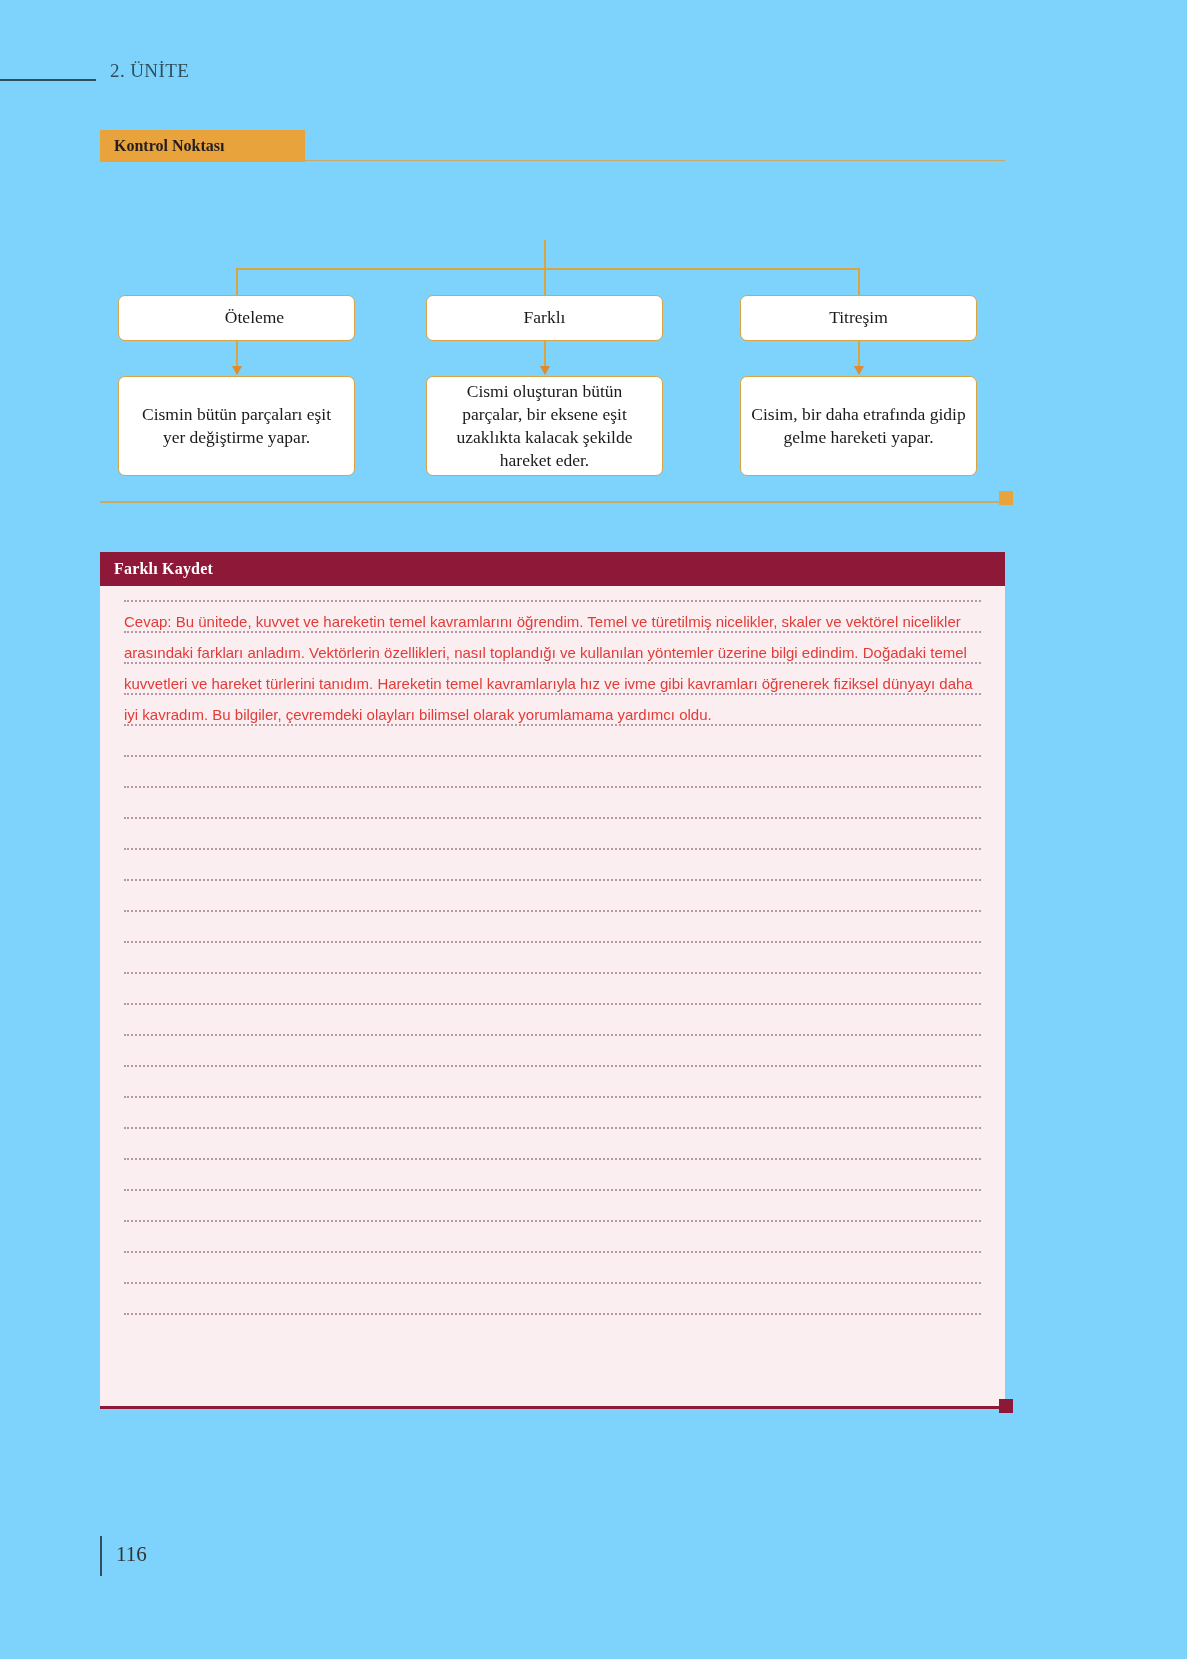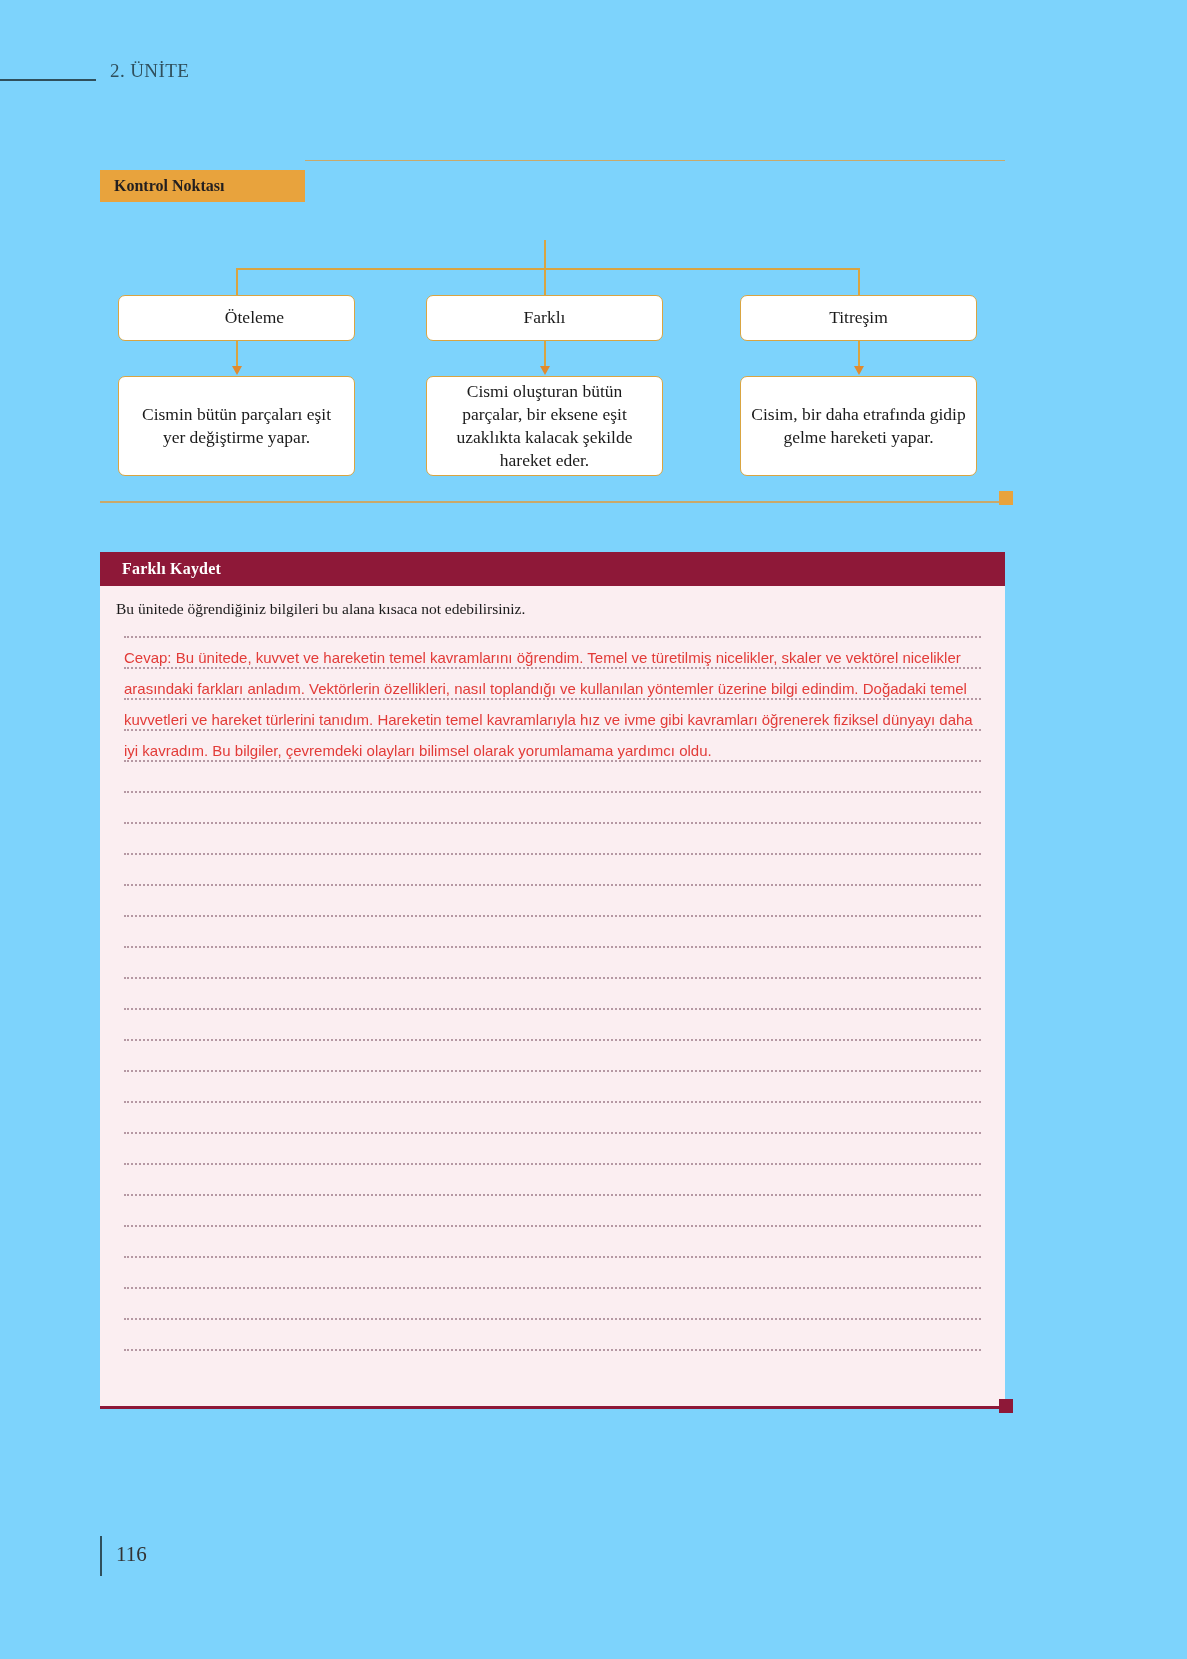--- a/index.html
+++ b/index.html
@@ -21,21 +21,21 @@
     position:absolute; left:110px; top:0px;
     font-family:"Liberation Serif", serif;
     font-size:19px; color:#2f4f5c; letter-spacing:.4px;
   }
 
   
   .kn-banner {
     position:absolute; left:100px; top:130px;
     width:205px; height:32px;
     background:#e8a33d;
-    display:flex; align-items:center;margin-top:40px;
+    display:flex; align-items:center;
   }
   .kn-banner-label {
     font-family:"Liberation Serif", serif;
     font-weight:bold; font-size:16px; color:#231f20;
     padding-left:14px;
   }
   .kn-rule {
     position:absolute; left:305px; top:160px; width:700px; height:1px;
     background:#c9a96a;
   }
@@ -75,21 +75,21 @@
 
   
   .fk-wrap { position:absolute; left:100px; top:552px; width:905px; }
   .fk-header {
     width:100%; height:34px; background:#8e1838;
     display:flex; align-items:center;
   }
   .fk-header-label {
     font-family:"Liberation Serif", serif;
     font-weight:bold; font-size:16px; color:#ffffff;
-    padding-left:22px; letter-spacing:.2px;
+    padding-left:14px; letter-spacing:.2px;
   }
   .fk-body {
     position:relative;
     width:100%; height:820px;
     background:#fbeef1;
     padding:14px 16px 0 16px;
   }
   .fk-instruction {
     font-family:"Liberation Serif", serif;
     font-size:15.5px; color:#1a1a1a;
@@ -183,21 +183,20 @@
   </div>
 
   <div class="flow-bottom-rule"></div>
   <div class="corner-sq-orange"></div>
 
   <div class="fk-wrap">
     <div class="fk-header">
       <span class="fk-header-label">Farklı Kaydet</span>
     </div>
     <div class="fk-body">
-      <div class="fk-instruction">Bu ünitede öğrendiğiniz bilgileri bu alana kısaca not edebilirsiniz.</div>
       <div class="lines-area" id="lines-area">
           <div class="dline" style="top: 713px;"></div>
           <div class="dline" style="top: 682px;"></div>
           <div class="dline" style="top: 651px;"></div>
           <div class="dline" style="top: 620px;"></div>
           <div class="dline" style="top: 589px;"></div>
           <div class="dline" style="top: 558px;"></div>
           <div class="dline" style="top: 527px;"></div>
           <div class="dline" style="top: 496px;"></div>
           <div class="dline" style="top: 465px;"></div>

